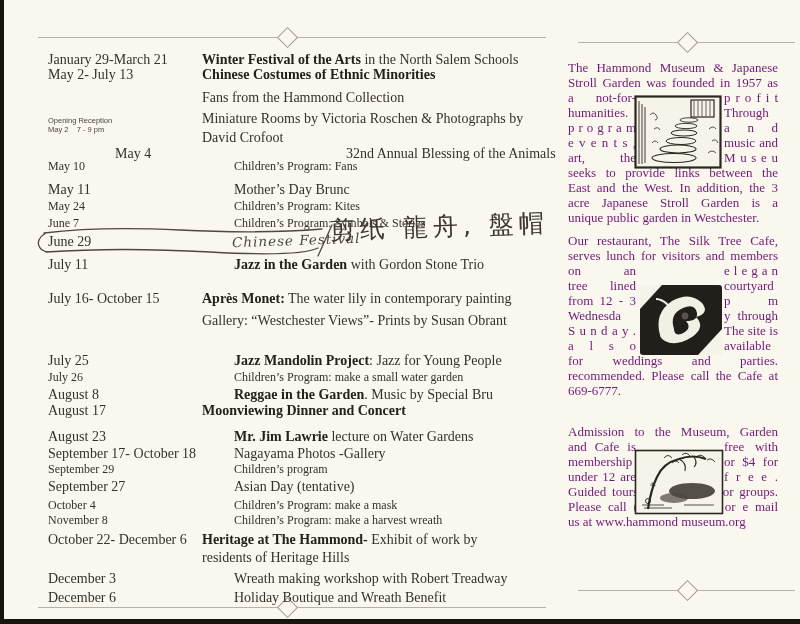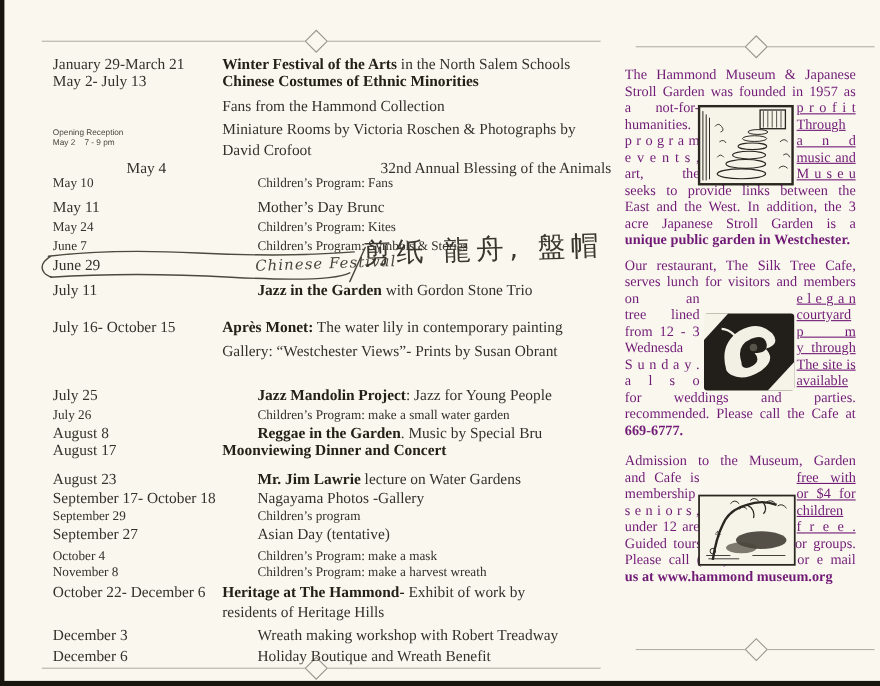--- a/index.html
+++ b/index.html
@@ -20,26 +20,26 @@
   .reception{position:absolute;left:10px;top:117px;font-size:7.5px;line-height:8.5px;
              font-family:"Liberation Sans",sans-serif;color:#4a463e;white-space:pre;}
   .scribble{position:absolute;left:-8px;top:-14px;}
   .hand-label{position:absolute;left:194px;top:-1px;font-style:italic;font-family:"DejaVu Serif",serif;
               font-size:13.5px;color:#4a463e;letter-spacing:1px;transform:rotate(-2deg);}
   .hand-cjk{position:absolute;left:292px;top:-15px;font-family:"DejaVu Sans",sans-serif;font-size:25px;
             color:#3b372e;letter-spacing:5px;transform:rotate(-2deg);white-space:nowrap;}
   
   .right-panel{position:absolute;left:568px;top:60px;width:210px;font-size:13px;line-height:15px;color:#701a75;}
   .fl{height:15px;text-align:justify;text-align-last:justify;overflow:hidden;}
-  .ll{height:15px;overflow:hidden;font-weight:bold;}
+  .ll{height:15px;overflow:hidden;}
   .wrow{display:flex;height:15px;}
   .wl{width:68px;text-align:justify;text-align-last:justify;overflow:hidden;}
   .wm{width:88px;flex:none;}
-  .wr{width:54px;text-align:justify;text-align-last:justify;overflow:hidden;text-decoration:underline;}
-  .para2{margin-top:8px;}  .para3{margin-top:13px;}
+  .wr{width:54px;text-align:justify;text-align-last:justify;overflow:hidden;}
+  .para2{margin-top:8px;}  .para3{margin-top:26px;}
   .wood{position:absolute;}
 </style>
 </head>
 <body>
 
 <div class="scan">
 
   <div class="edge-l"></div>
   <div class="edge-b"></div>
 
@@ -250,25 +250,20 @@
       <div class="fl">Admission to the Museum, Garden</div>
       <div class="wrow">
           <span class="wl">and Cafe is</span>
           <span class="wm"></span>
           <span class="wr">free with</span>
         </div>
       <div class="wrow">
           <span class="wl">membership</span>
           <span class="wm"></span>
           <span class="wr">or $4 for</span>
-        </div>
-      <div class="wrow">
-          <span class="wl">s e n i o r s ,</span>
-          <span class="wm"></span>
-          <span class="wr">children</span>
         </div>
       <div class="wrow">
           <span class="wl">under 12 are</span>
           <span class="wm"></span>
           <span class="wr">f r e e .</span>
         </div>
       <div class="fl">Guided tours are available for groups.</div>
       <div class="fl">Please call (914) 669-5033 or e mail</div>
       <div class="ll">us at www.hammond museum.org</div>
     </div>

